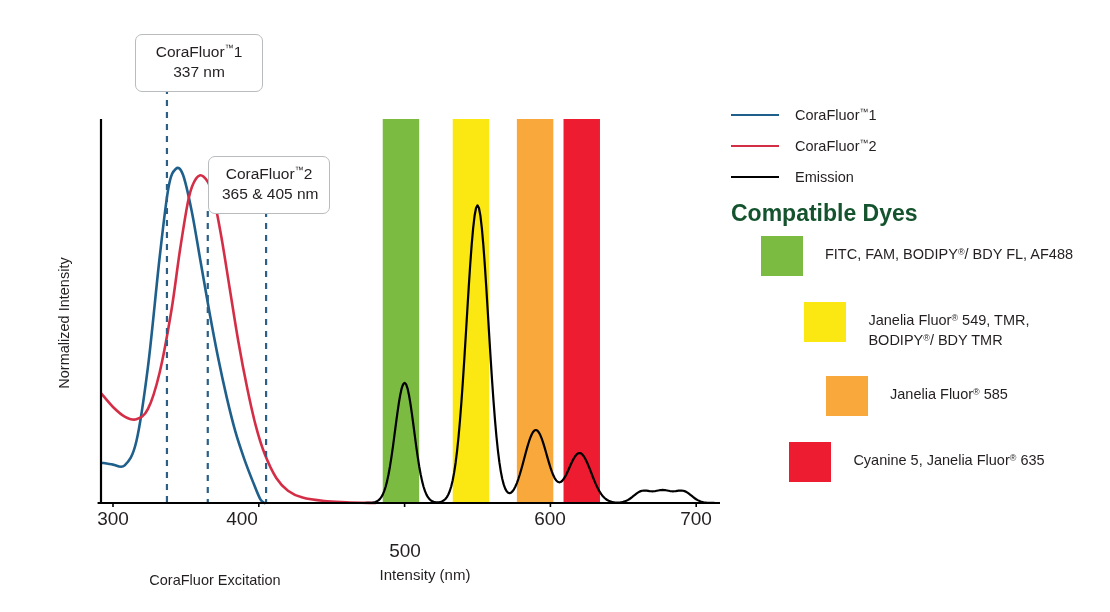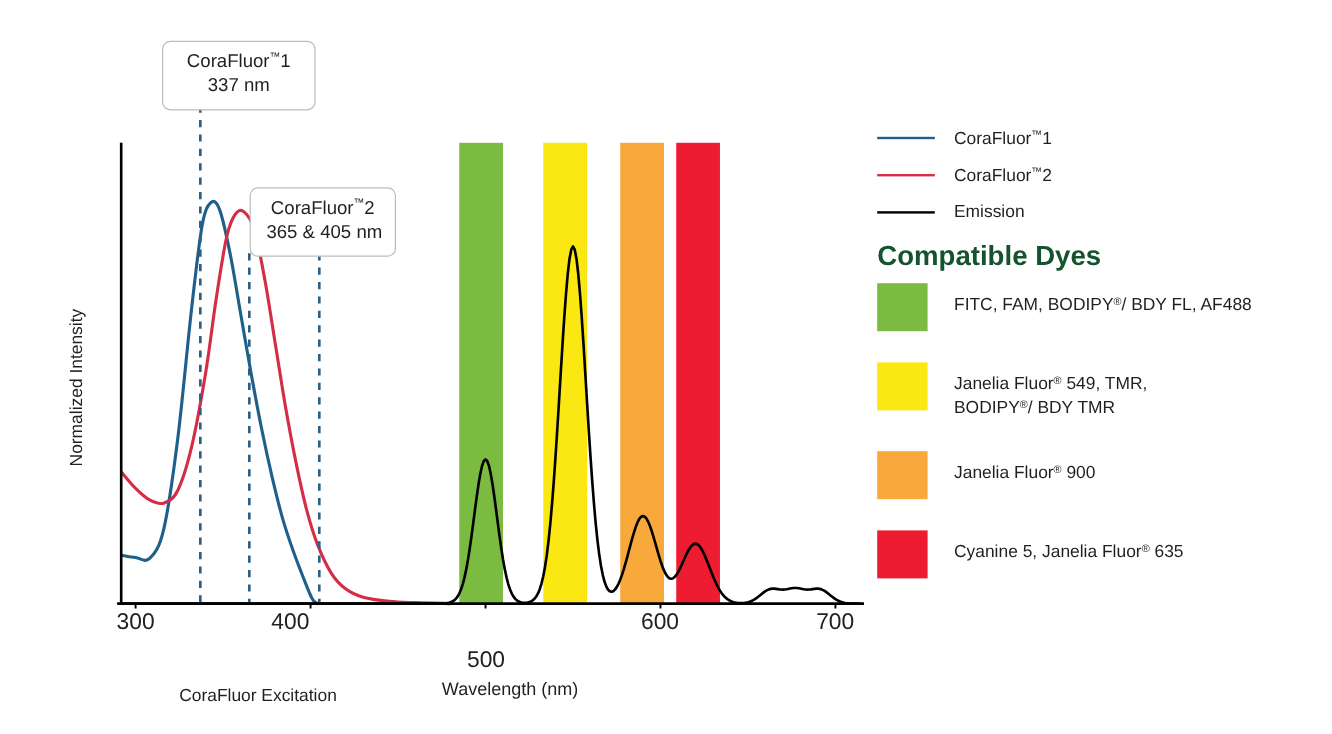--- a/index.html
+++ b/index.html
@@ -51,21 +51,21 @@
   #legend{position:absolute;left:731px;top:106px;width:370px;}
   .legend-row{display:flex;align-items:center;margin-bottom:13px;height:18px;}
   .legend-swatch-line{width:48px;height:0;border-top:2.6px solid #000;margin-right:16px;}
   .legend-text{font-size:14.5px;color:#231f20;white-space:nowrap;}
   .legend-text sup{font-size:9px;vertical-align:5px;}
 
   #dyes-title{
     position:absolute;left:731px;top:200px;font-size:23px;font-weight:bold;color:#14532d;
   }
   #dyes-list{position:absolute;left:731px;top:236px;width:372px;}
-  .dye-row{display:flex;align-items:flex-start;margin-bottom:26px;}
+  .dye-row{display:flex;align-items:flex-start;margin-bottom:26px;justify-content:center;}
   .dye-swatch{width:42px;height:40px;flex:0 0 42px;margin-right:22px;}
   .dye-text{font-size:14.5px;color:#231f20;line-height:1.38;padding-top:8px;}
   .dye-text sup{font-size:9px;vertical-align:4px;}
 </style>
 </head>
 <body>
 
 <div id="figure">
 
   <svg id="plot" width="1110" height="612" viewBox="0 0 1110 612">
@@ -103,21 +103,21 @@
   </div>
 
   <div class="axis-tick" style="left:83px;top:508px;">300</div>
   <div class="axis-tick" style="left:212px;top:508px;">400</div>
   <div class="axis-tick" style="left:375px;top:508px;margin-top:32px;">500</div>
   <div class="axis-tick" style="left:520px;top:508px;">600</div>
   <div class="axis-tick" style="left:666px;top:508px;">700</div>
 
   <div class="axis-sublabel" style="left:125px;top:528px;width:180px;">CoraFluor Excitation</div>
 
-  <div id="xaxis-title">Wavelength (nm)</div>
+  <div id="xaxis-title">Intensity (nm)</div>
   <div id="yaxis-title">Normalized Intensity</div>
 
   <div id="legend">
     <div class="legend-row">
       <span class="legend-swatch-line" id="lsw0" style="border-top-color: rgb(31, 95, 139);"></span>
       <span class="legend-text"><span>CoraFluor</span><sup>™</sup><span>1</span></span>
     </div>
     <div class="legend-row">
       <span class="legend-swatch-line" id="lsw1" style="border-top-color: rgb(212, 46, 71);"></span>
       <span class="legend-text"><span>CoraFluor</span><sup>™</sup><span>2</span></span>
@@ -140,21 +140,21 @@
     <div class="dye-row">
       <span class="dye-swatch" id="dsw1" style="background: rgb(251, 231, 18);"></span>
       <span class="dye-text">
         <span>Janelia Fluor</span><sup>®</sup><span> 549, TMR,</span><br>
         <span>BODIPY</span><sup>®</sup><span>/ BDY TMR</span>
       </span>
     </div>
     <div class="dye-row">
       <span class="dye-swatch" id="dsw2" style="background: rgb(249, 168, 59);"></span>
       <span class="dye-text">
-        <span>Janelia Fluor</span><sup>®</sup><span> 900</span>
+        <span>Janelia Fluor</span><sup>®</sup><span> 585</span>
       </span>
     </div>
     <div class="dye-row">
       <span class="dye-swatch" id="dsw3" style="background: rgb(237, 28, 48);"></span>
       <span class="dye-text">
         <span>Cyanine 5, Janelia Fluor</span><sup>®</sup><span> 635</span>
       </span>
     </div>
   </div>
 

